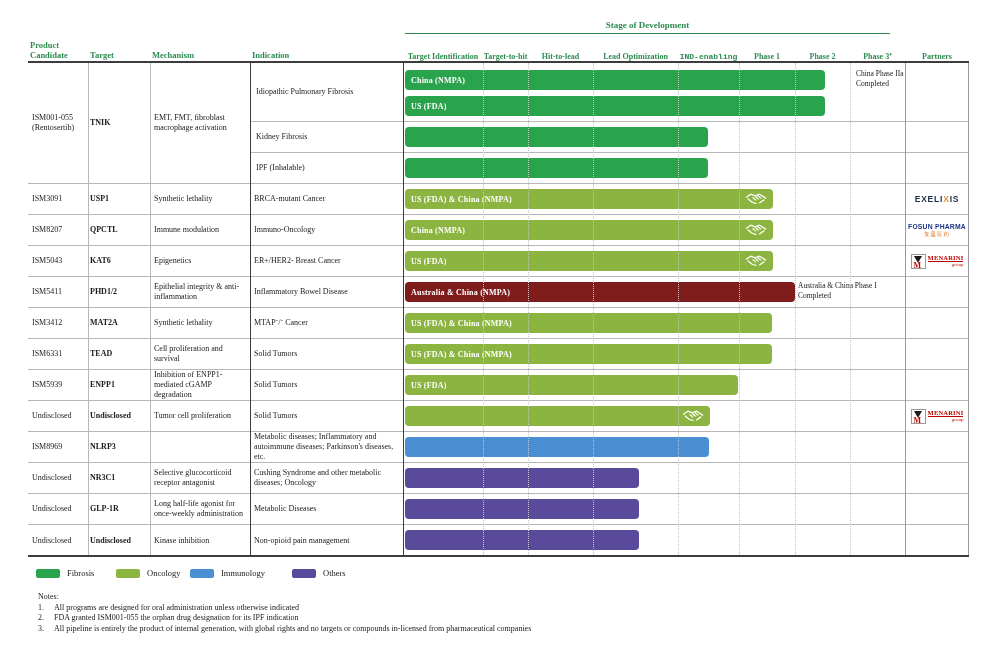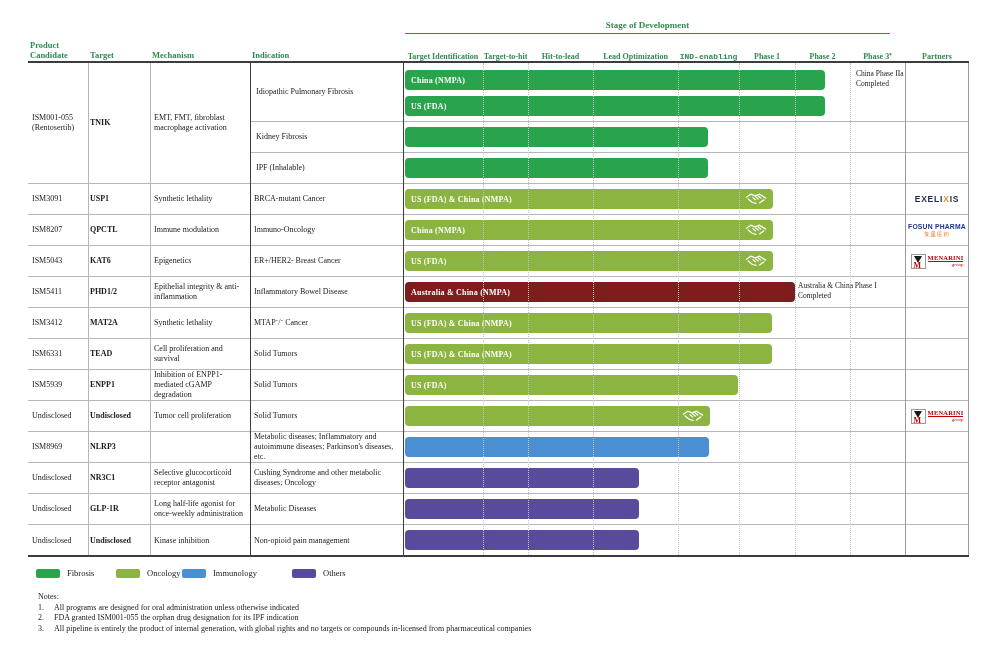--- a/index.html
+++ b/index.html
@@ -320,21 +320,21 @@
   <div class="bot-rule"></div>
 
   <div class="legend-item" style="left:36px;">
     <span class="swatch" style="background: rgb(42, 164, 76);"></span>
     <span class="legend-label">Fibrosis</span>
   </div>
   <div class="legend-item" style="left:116px;">
     <span class="swatch" style="background: rgb(140, 180, 64);"></span>
     <span class="legend-label">Oncology</span>
   </div>
-  <div class="legend-item" style="left:182px;align-items:flex-end;">
+  <div class="legend-item" style="left:190px;align-items:flex-end;">
     <span class="swatch" style="background: rgb(74, 143, 210);"></span>
     <span class="legend-label">Immunology</span>
   </div>
   <div class="legend-item" style="left:292px;">
     <span class="swatch" style="background: rgb(90, 74, 156);"></span>
     <span class="legend-label">Others</span>
   </div>
 
   <div class="notes">
     <div class="notes-title">Notes:</div>

